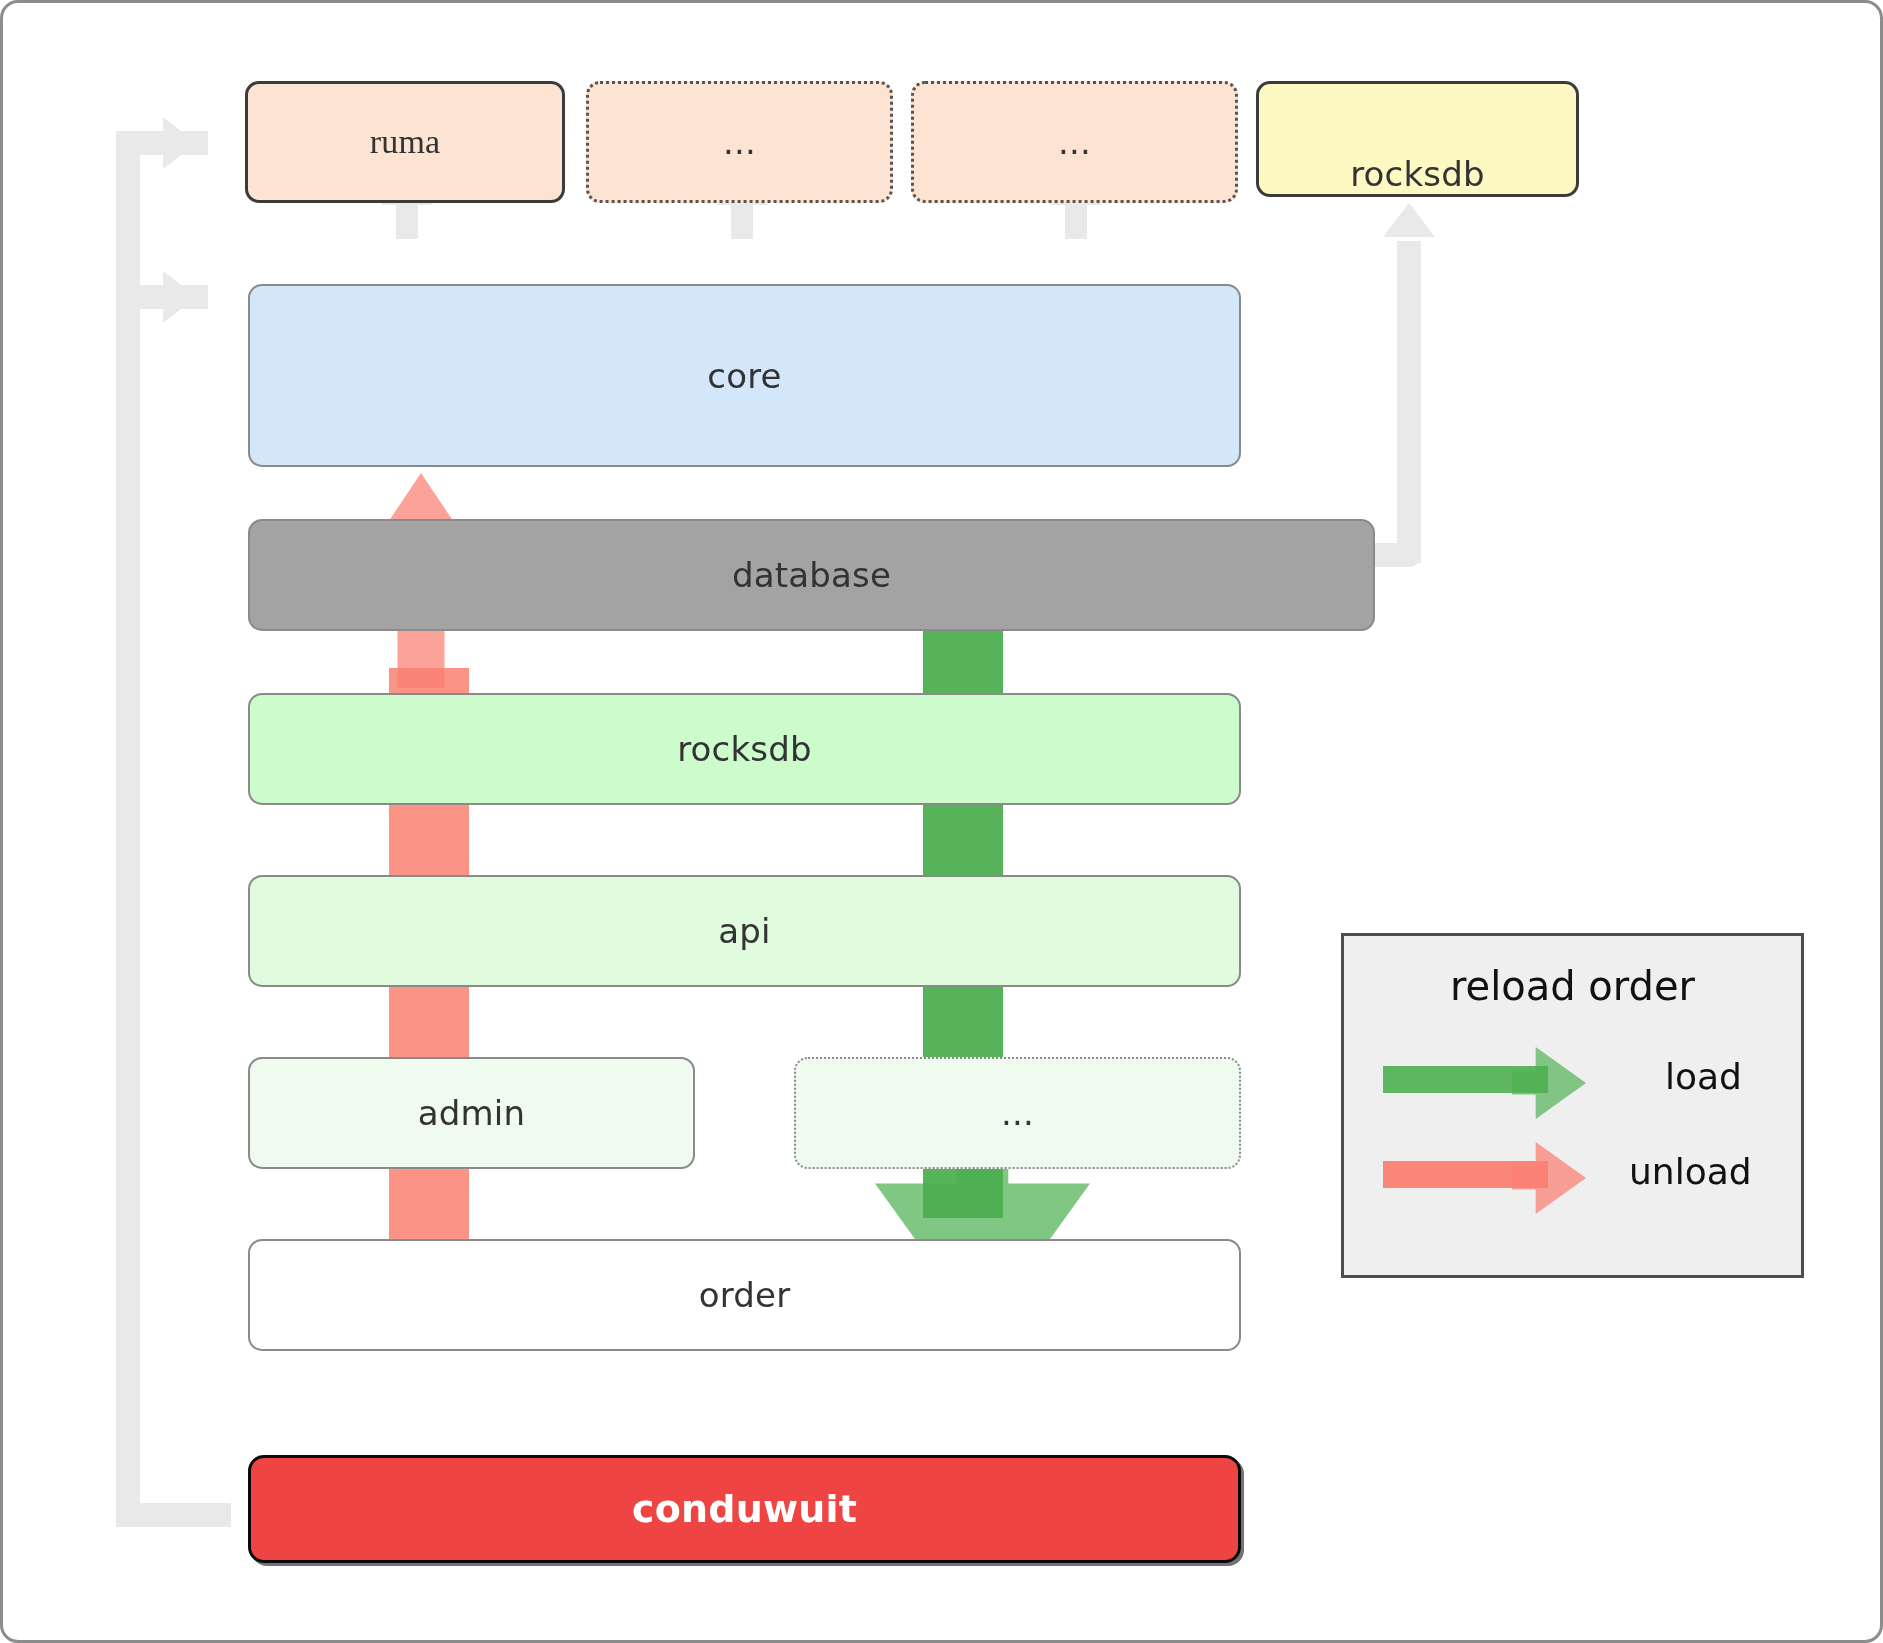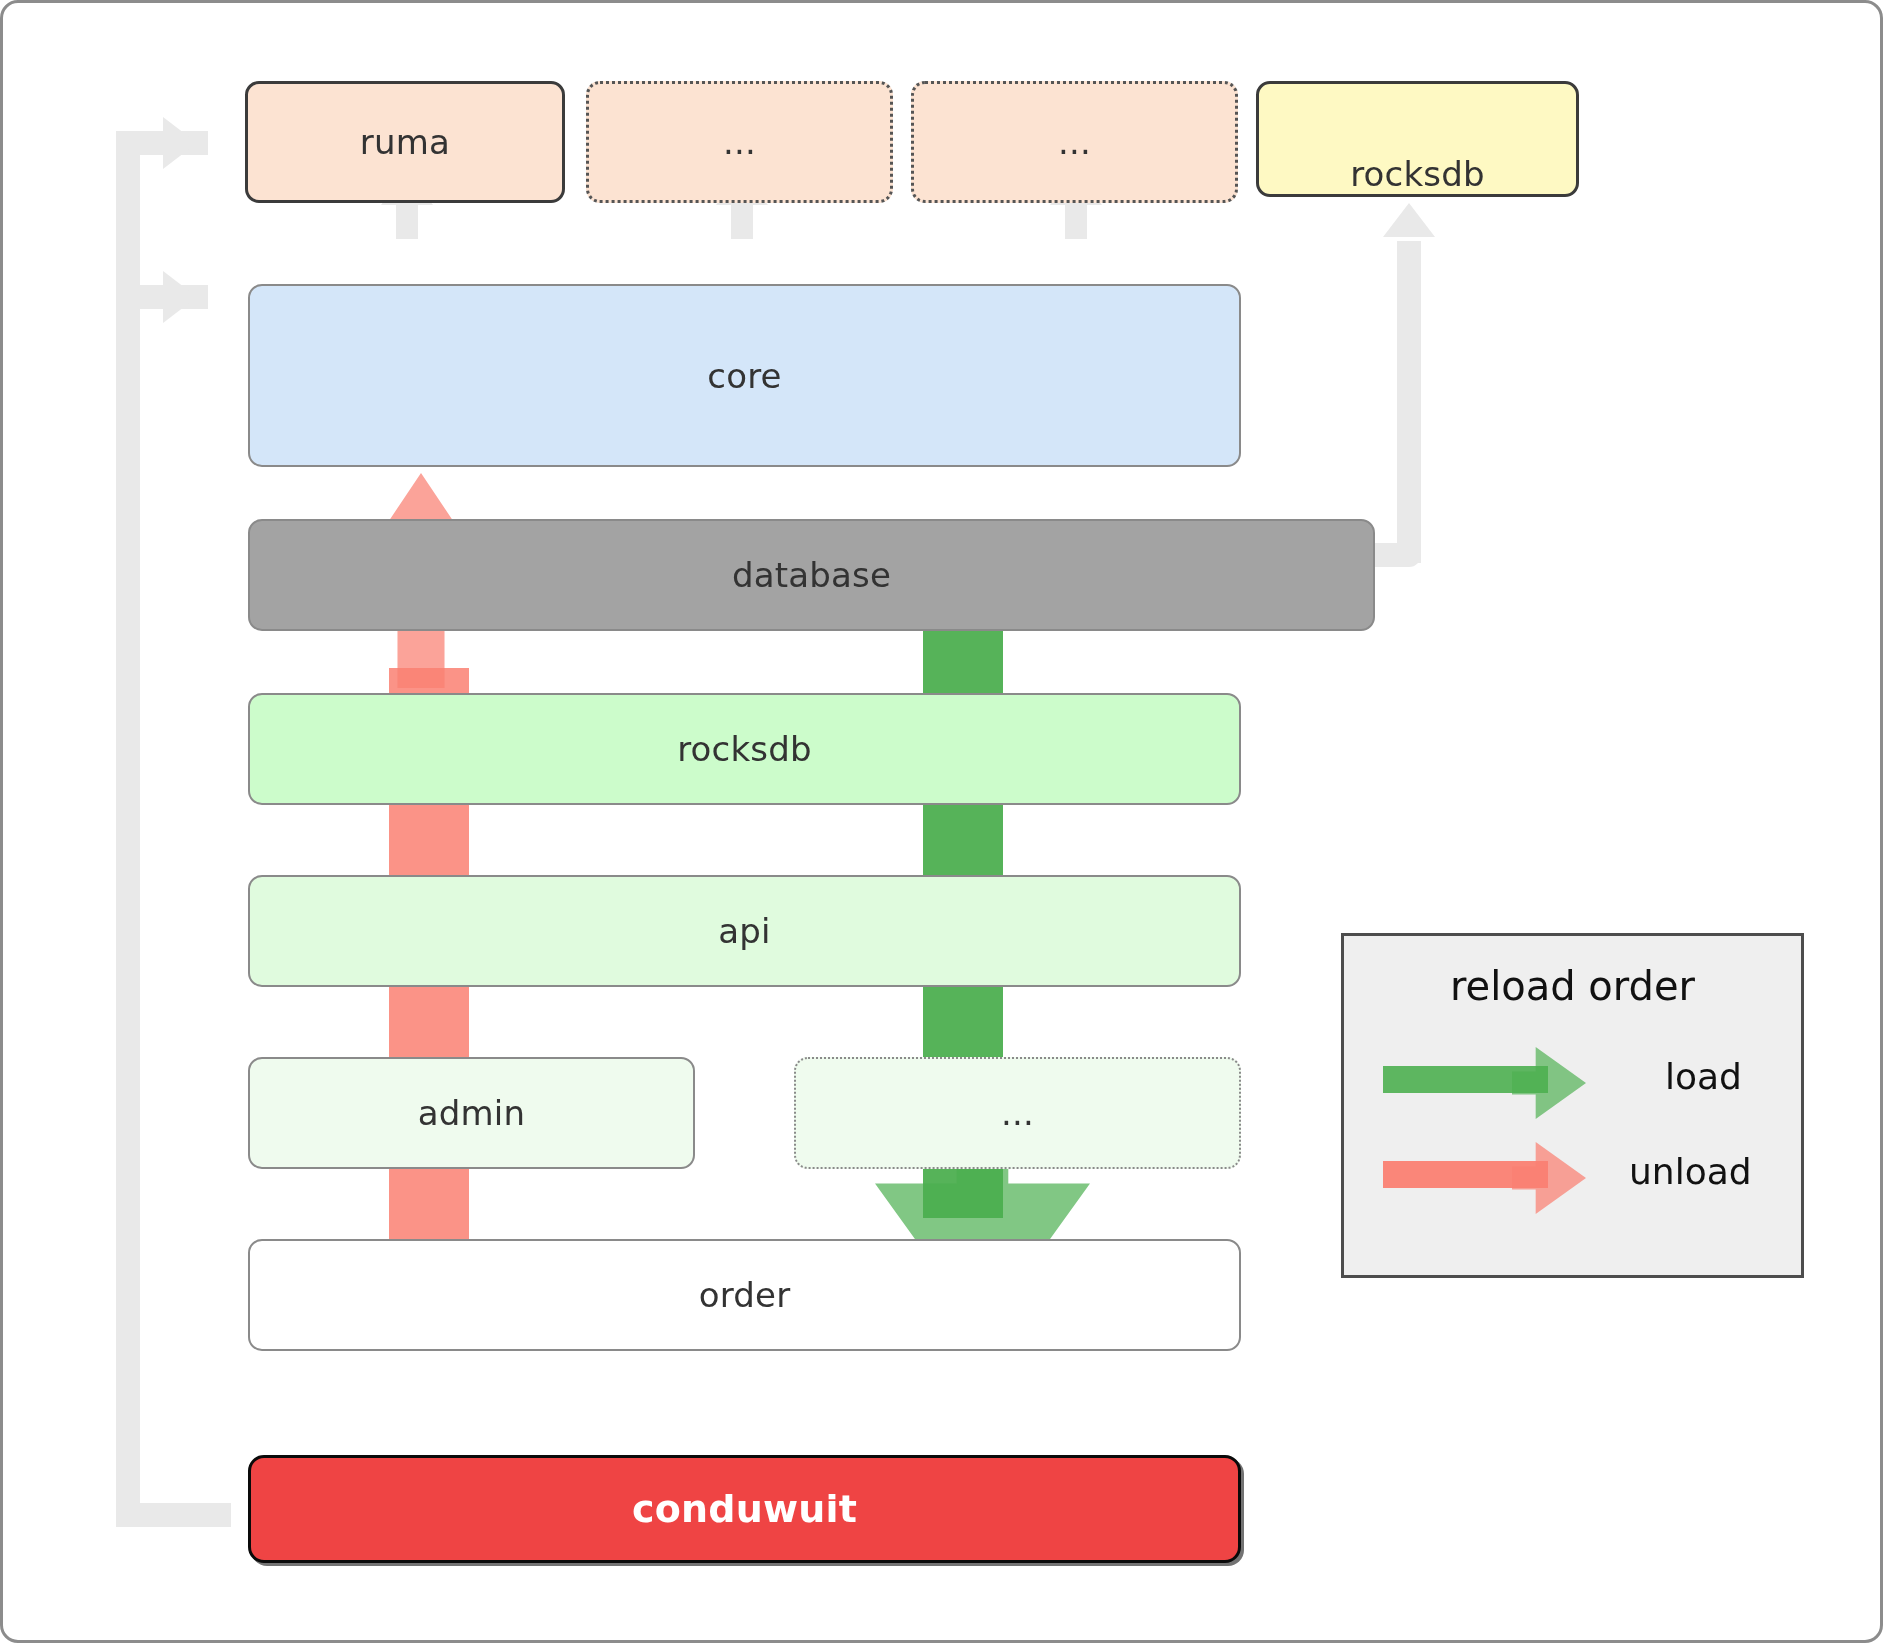--- a/index.html
+++ b/index.html
@@ -82,21 +82,21 @@
   <div class="conn" style="left:728px;top:196px;width:22px;height:40px;"></div>
   <div class="arrowhead ah-up" style="left:713px;top:168px;"></div>
 
   <div class="conn" style="left:1062px;top:196px;width:22px;height:40px;"></div>
   <div class="arrowhead ah-up" style="left:1047px;top:168px;"></div>
 
   <div class="conn" style="left:1218px;top:540px;width:200px;height:24px;border-radius:0 12px 12px 0;"></div>
   <div class="conn" style="left:1394px;top:238px;width:24px;height:322px;"></div>
   <div class="arrowhead ah-up" style="left:1380px;top:200px;"></div>
 
-  <div class="node solid-dark" style="left:242px;top:78px;width:320px;height:122px;background:#FCE3D2;">
+  <div class="node solid-dark" style="left:242px;top:78px;width:320px;height:122px;background:#FCE3D2;font-family:Liberation Serif, serif;">
     <span>ruma</span>
   </div>
 
   <div class="node dotted" style="left:583px;top:78px;width:307px;height:122px;background:#FCE3D2;">
     <span>...</span>
   </div>
 
   <div class="node dotted" style="left:908px;top:78px;width:327px;height:122px;background:#FCE3D2;">
     <span>...</span>
   </div>

